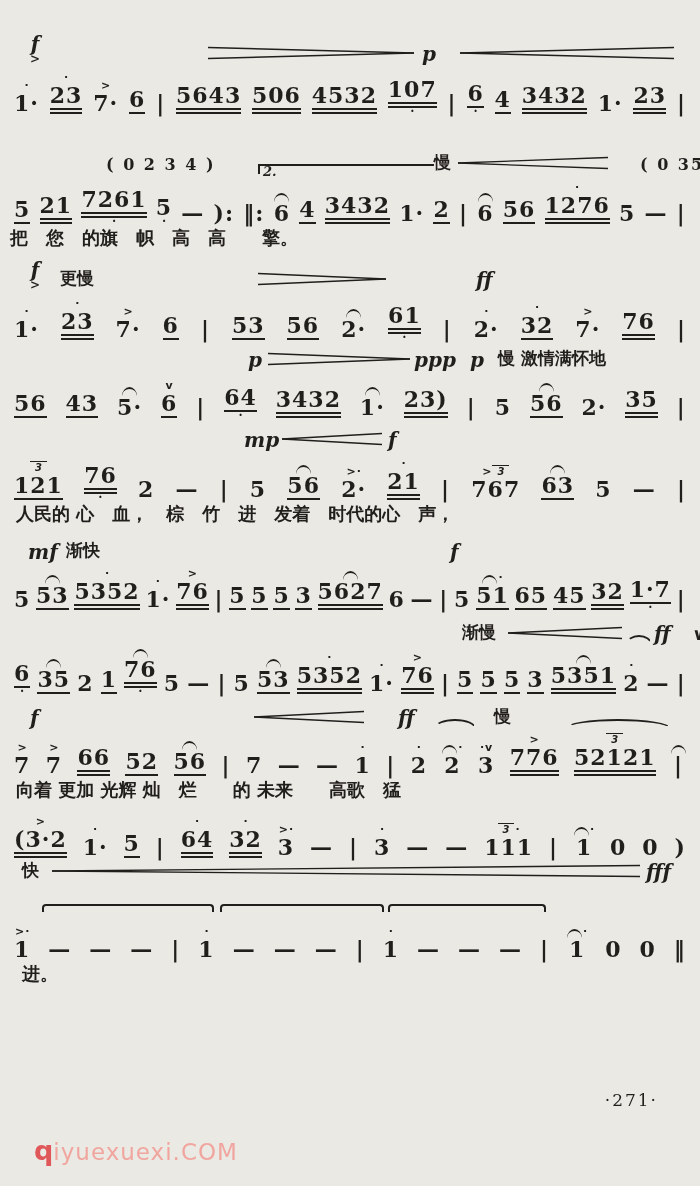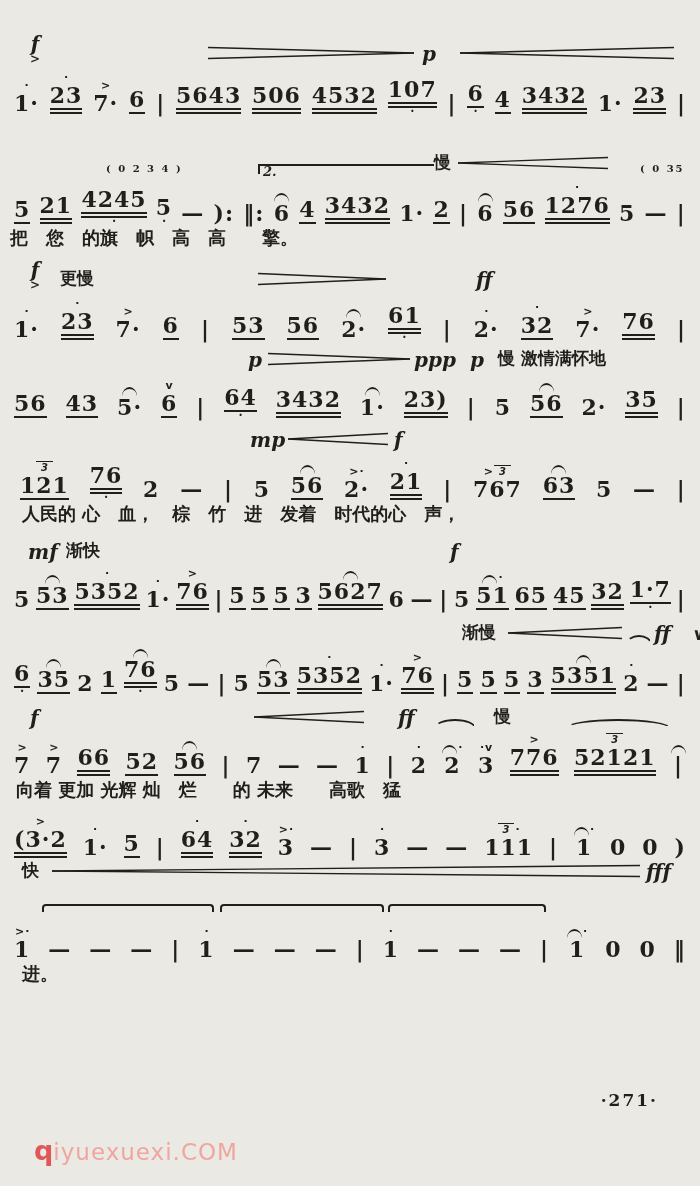--- a/index.html
+++ b/index.html
@@ -6,41 +6,41 @@
   .page{width:700px;height:1186px;background:#ebe9e4;position:relative;overflow:hidden;
         font-family:"DejaVu Serif",serif;color:#211f1c;box-sizing:border-box;padding-top:34px;}
   #score{padding:0 10px;}
   .system{position:relative;}
   .ann{position:relative;}
   .ann .it{position:absolute;bottom:0;white-space:nowrap;}
   .dyn{display:inline-flex;flex-direction:column;align-items:center;line-height:1;
        font-style:italic;font-weight:bold;font-size:20px;font-family:"DejaVu Serif",serif;}
   .dyn .sub{font-style:normal;font-size:12px;line-height:10px;}
   .cjk{font-weight:bold;font-size:17px;font-family:"DejaVu Sans",sans-serif;}
-  .pick{font-weight:bold;font-size:10px;letter-spacing:2px;}
+  .pick{font-weight:bold;font-size:16px;letter-spacing:2px;}
   .volta{border-top:2px solid #211f1c;border-left:2px solid #211f1c;height:10px;
          font-style:italic;font-weight:bold;font-size:13px;line-height:11px;padding-left:3px;box-sizing:border-box;}
   .arc{border:2px solid transparent;border-top:2px solid #211f1c;height:9px;
        border-radius:50% 50% 0 0 / 100% 100% 0 0;box-sizing:border-box;}
   .bracket{border-top:2px solid #211f1c;border-left:2px solid #211f1c;border-right:2px solid #211f1c;
            height:8px;border-radius:4px 4px 0 0;box-sizing:border-box;}
   .notes{display:flex;justify-content:space-between;align-items:flex-end;min-height:48px;padding:0 4px;}
   .tok{display:inline-flex;flex-direction:column;align-items:center;line-height:1;}
   .mk{height:14px;display:flex;align-items:flex-end;justify-content:center;gap:1px;
       font-weight:bold;font-size:11px;line-height:12px;font-family:"DejaVu Sans",sans-serif;}
   .mk .mkarc{display:inline-block;width:15px;height:7px;border-top:2px solid #211f1c;
       border-radius:50% 50% 0 0 / 100% 100% 0 0;}
   .mk .tri{border-top:1.5px solid #211f1c;padding:0 5px;font-size:10px;font-style:italic;}
   .co{font-size:22px;font-weight:bold;letter-spacing:1px;white-space:nowrap;}
   .ul{height:2px;background:#211f1c;width:100%;margin-top:2px;}
   .dbdot{font-size:12px;line-height:6px;height:6px;font-weight:bold;}
   .lyr{font-weight:bold;font-size:18px;line-height:28px;height:28px;white-space:nowrap;
        font-family:"DejaVu Sans",sans-serif;}
   .hp{position:absolute;bottom:2px;}
-  .footer-page{position:absolute;right:42px;bottom:76px;font-weight:bold;font-size:17px;letter-spacing:2px;}
+  .footer-page{position:absolute;right:42px;bottom:76px;font-weight:normal;font-size:17px;letter-spacing:2px;}
   .watermark{position:absolute;left:34px;bottom:20px;font-family:"DejaVu Sans",sans-serif;white-space:nowrap;}
   .watermark .lead{color:#e0575a;font-weight:bold;font-size:27px;}
   .watermark .rest{color:#f0a69f;font-size:23px;letter-spacing:1px;}
 </style>
 </head>
 <body>
 
 <div class="page">
   <div id="score">
       <div class="system" style="margin-bottom: 22px;">
@@ -171,21 +171,21 @@
             <span class="ul"></span>
           </span>
           <span class="tok">
             <span class="mk"></span>
             <span class="co">21</span>
             <span class="ul"></span>
             <span class="ul"></span>
           </span>
           <span class="tok">
             <span class="mk"></span>
-            <span class="co">4245</span>
+            <span class="co">7261</span>
             <span class="ul"></span>
             <span class="ul"></span>
             <span class="dbdot">·</span>
           </span>
           <span class="tok">
             <span class="mk"></span>
             <span class="co">5</span>
             <span class="dbdot">·</span>
           </span>
           <span class="tok">
@@ -460,21 +460,21 @@
             <span class="co">35</span>
             <span class="ul"></span>
             <span class="ul"></span>
           </span>
           <span class="tok">
             <span class="mk"></span>
             <span class="co">|</span>
           </span>
         </div>
       </div>
-      <div class="system" style="margin-bottom: 8px; margin-left: 6px;">
+      <div class="system" style="margin-bottom: 8px;">
         <div class="ann" style="height: 24px;">
           <span class="it dyn" style="left: 234px;">
             <span>mp</span>
           </span>
           <div class="it hp" style="left: 272px;"><svg width="100" height="14">
               <line x1="0" y1="7" x2="100" y2="1.5" stroke="#211f1c" stroke-width="1.4"></line>
               <line x1="0" y1="7" x2="100" y2="12.5" stroke="#211f1c" stroke-width="1.4"></line>
             </svg></div>
           <span class="it dyn" style="left: 378px;">
             <span>f</span>

